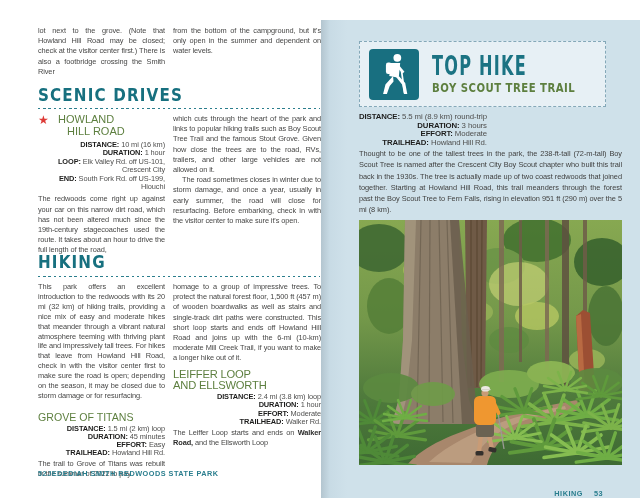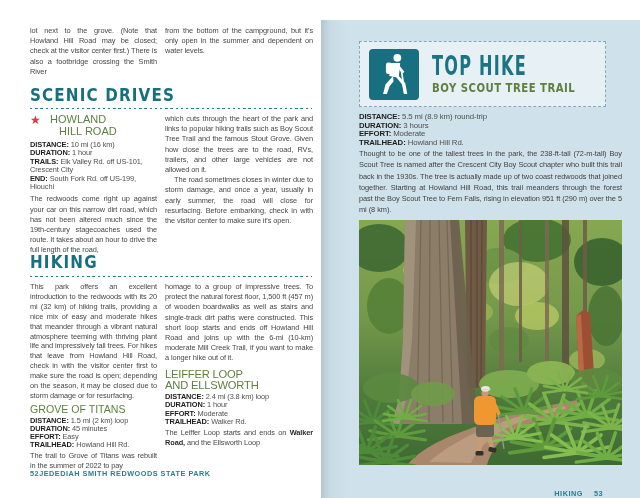--- a/index.html
+++ b/index.html
@@ -1,28 +1,28 @@
 <!DOCTYPE html>
 <html><head>
 <meta charset="utf-8">
 <style>
   html,body{margin:0;padding:0;}
   body{width:640px;height:498px;background:#aebfc9;font-family:"Liberation Sans",sans-serif;
        -webkit-font-smoothing:antialiased;}
   .spread{position:relative;width:640px;height:498px;overflow:hidden;background:#fff;}
 
   
-  .left-page{position:absolute;left:0;top:0;width:321px;height:498px;
+  .left-page{position:absolute;left:8px;top:0;width:321px;height:498px;
     background:linear-gradient(90deg,#ececе8 0,#fdfdfb 7px,#fdfdfb 300px,#f1f0ec 315px,#ddd9d2 321px);border-radius:27px;}
   .right-page{position:absolute;left:321px;top:0;width:319px;height:498px;
     background:linear-gradient(90deg,#b3c5cf 0,#c8dbe5 9px,#cfe1ea 26px,#cfe1ea 100%);margin-top:20px;}
 
   
   .body-text{font-size:7.4px;line-height:10.2px;color:#474746;text-align:justify;letter-spacing:-0.1px;}
-  .details{font-size:7.4px;line-height:8.4px;color:#4f4f4e;letter-spacing:-0.1px;}
+  .details{font-size:7.4px;line-height:8.4px;color:#4f4f4e;letter-spacing:-0.1px;text-align:right;}
   .details .lbl{font-weight:bold;color:#1d1d1c;margin-right:2px;}
   .section-heading{font-size:18.5px;font-weight:bold;color:#17707f;letter-spacing:1.4px;
     font-family:"DejaVu Sans","Liberation Sans",sans-serif;transform:scaleX(.82);transform-origin:left;}
   .dashed-rule{height:1.4px;background:repeating-linear-gradient(90deg,#2a7d8c 0 2.4px,transparent 2.4px 5.2px);}
   .green-title{font-weight:normal;color:#5d7f3f;}
   .indent{text-indent:9px;}
   .pfooter{font-size:7.3px;font-weight:bold;color:#2a7e8e;letter-spacing:0.5px;}
 
   
   .intro-cols{position:absolute;left:30px;top:26px;width:283px;display:flex;gap:8px;}
@@ -32,21 +32,21 @@
   .sd-cols{position:absolute;left:30px;top:114px;width:283px;display:flex;gap:8px;}
   .sd-cols .c1{width:127px;} .sd-cols .c2{width:148px;}
   .howland-head{display:flex;margin-bottom:4px;}
   .star{color:#dd3a36;font-size:12px;line-height:11px;width:20px;flex:0 0 20px;padding-top:1px;}
   .howland-title{font-size:11px;line-height:11.5px;}
   .howland-title .t2{padding-left:9px;}
   .hiking-heading{position:absolute;left:30px;top:251px;}
   .hk-rule{position:absolute;left:30px;top:276px;width:282px;}
   .hk-cols{position:absolute;left:30px;top:282px;width:283px;display:flex;gap:8px;}
   .hk-cols .c1{width:127px;} .hk-cols .c2{width:148px;}
-  .sub-title{font-size:10.6px;line-height:11px;margin:3px 0 2px 0;}
+  .sub-title{font-size:10.6px;line-height:11px;margin:11px 0 2px 0;}
   .leiffer-title{font-size:11.2px;line-height:11.2px;margin:5px 0 2px 0;letter-spacing:-0.2px;}
   .mt3{margin-top:3px;} .mt2{margin-top:2px;}
   .left-footer{position:absolute;left:30px;top:469px;display:flex;align-items:baseline;}
 
   
   .tophike-box{position:absolute;left:38px;top:21px;width:247px;height:66px;
     border:1.6px dashed #84a8b8;background:rgba(255,255,255,.5);
     display:flex;align-items:center;box-sizing:border-box;padding-left:9px;}
   .hiker-badge{width:50px;height:51px;background:#186f80;border-radius:4px;flex:0 0 50px;
     display:flex;align-items:center;justify-content:center;}
@@ -84,21 +84,21 @@
         <div class="howland-head">
           <span class="star">★</span>
           <span class="howland-title green-title">
             <span style="display:block">HOWLAND</span>
             <span class="t2" style="display:block">HILL ROAD</span>
           </span>
         </div>
         <div class="details">
           <div><span class="lbl">DISTANCE:</span><span>10 mi (16 km)</span></div>
           <div><span class="lbl">DURATION:</span><span>1 hour</span></div>
-          <div><span class="lbl">TRAILS:</span><span>Elk Valley Rd. off US-101, Crescent City</span></div>
+          <div><span class="lbl">LOOP:</span><span>Elk Valley Rd. off US-101, Crescent City</span></div>
           <div><span class="lbl">END:</span><span>South Fork Rd. off US-199, Hiouchi</span></div>
         </div>
         <div class="body-text mt3">The redwoods come right up against your car on this narrow dirt road, which has not been altered much since the 19th-century stagecoaches used the route. It takes about an hour to drive the full length of the road,</div>
       </div>
       <div class="c2">
         <div class="body-text">which cuts through the heart of the park and links to popular hiking trails such as Boy Scout Tree Trail and the famous Stout Grove. Given how close the trees are to the road, RVs, trailers, and other large vehicles are not allowed on it.</div>
         <div class="body-text indent">The road sometimes closes in winter due to storm damage, and once a year, usually in early summer, the road will close for resurfacing. Before embarking, check in with the visitor center to make sure it's open.</div>
       </div>
     </div>
 

